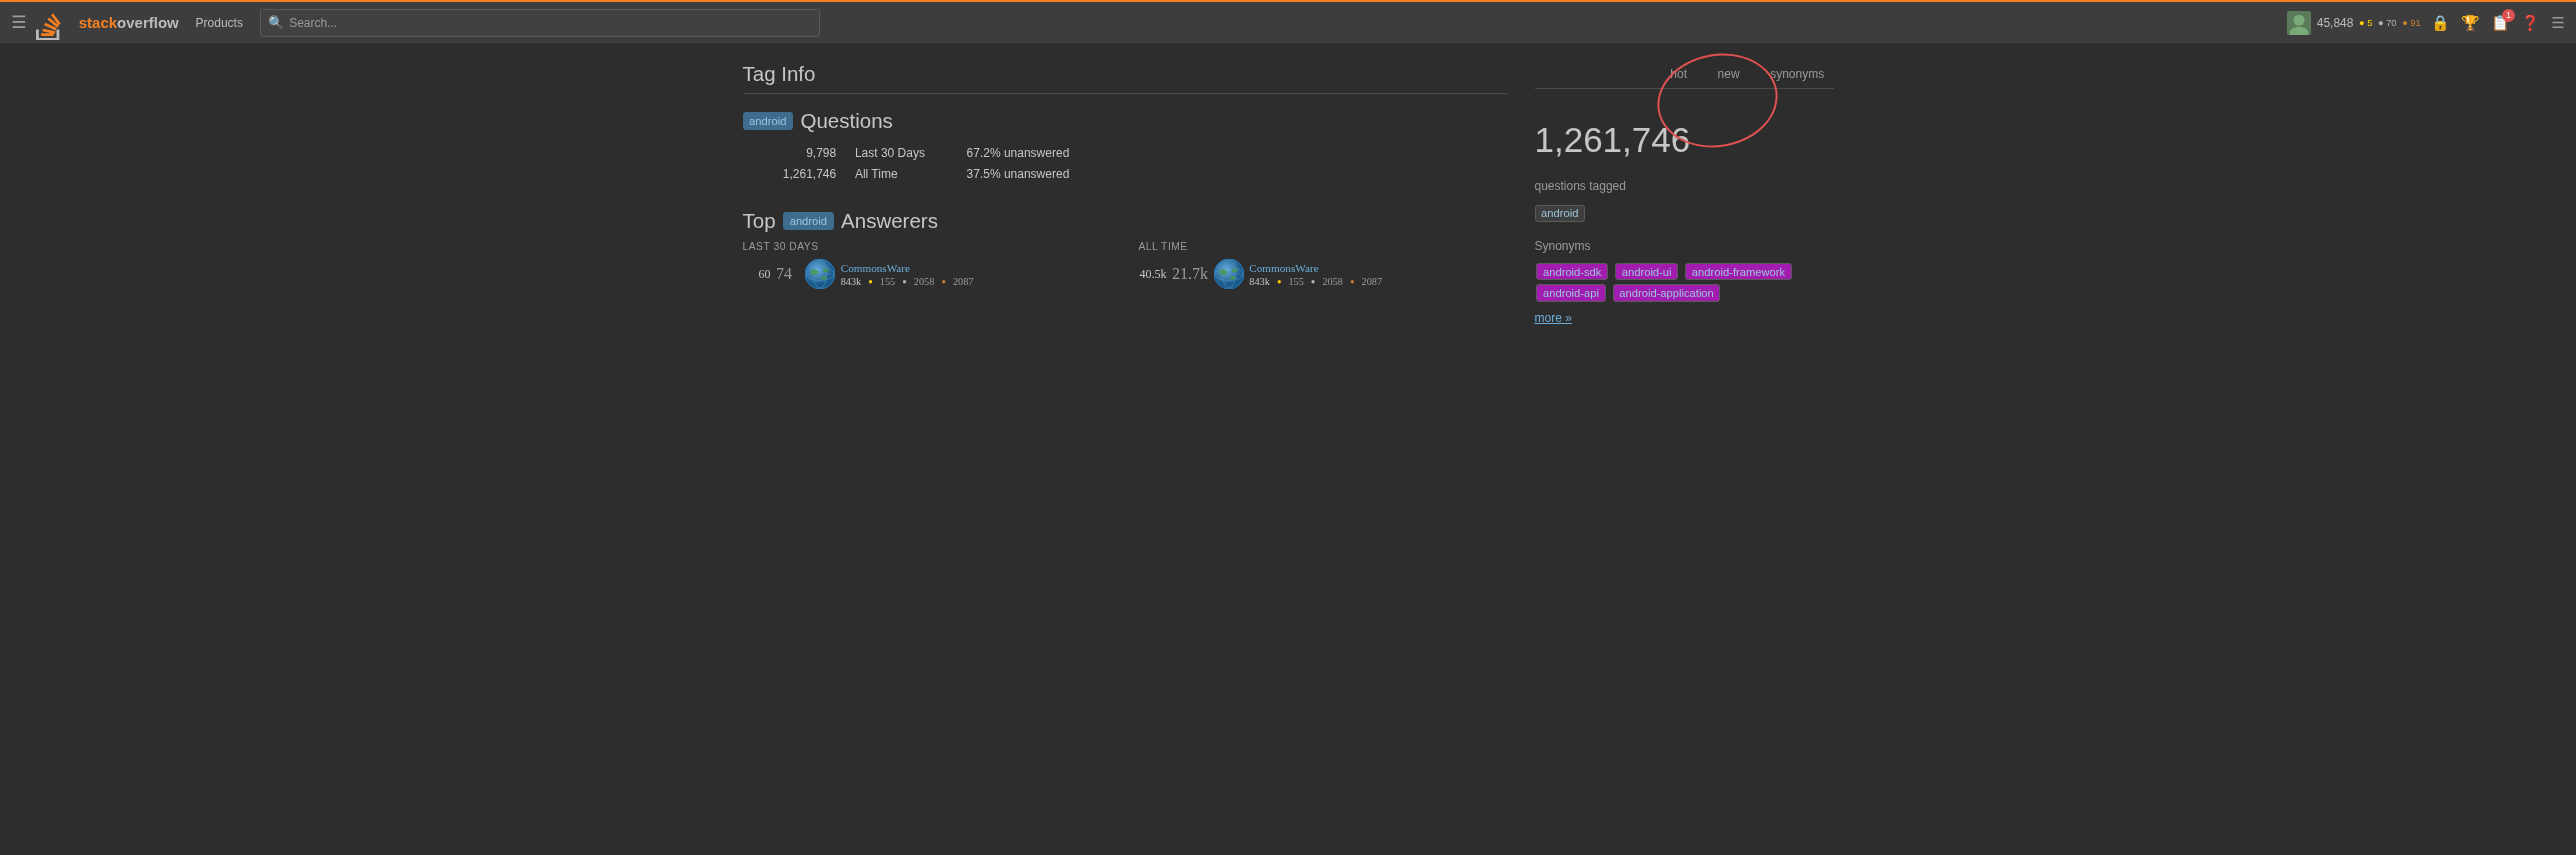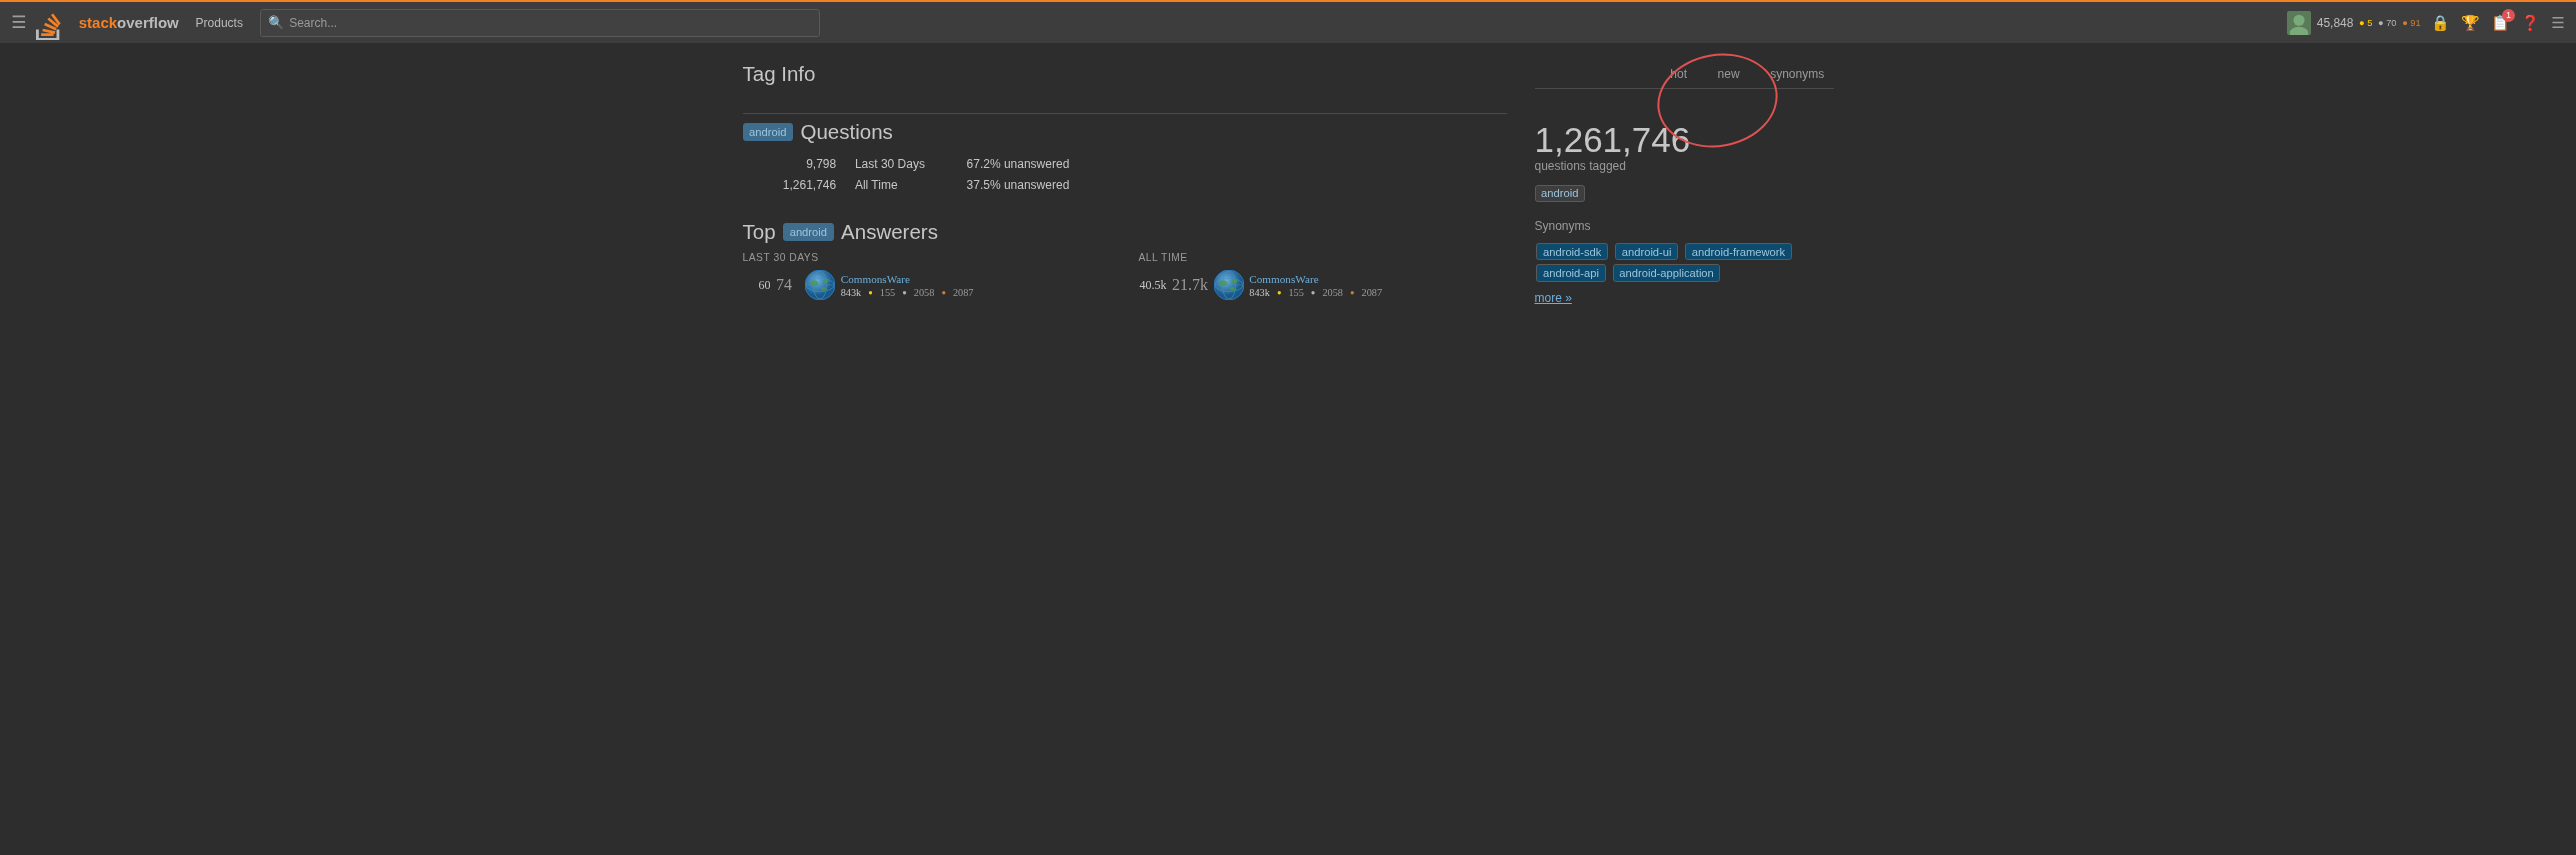--- a/index.html
+++ b/index.html
@@ -144,22 +144,22 @@
     .right-sidebar {
       width: 299px;
       flex-shrink: 0;
     }
 
     
     .section-title {
       font-size: 20.5px;
       color: #c6c6c6;
       font-weight: normal;
-      margin-bottom: 6px;
-      padding-bottom: 27px;
+      margin-bottom: 15px;
+      padding-bottom: 7px;
       border-bottom: 0.9px solid #4a4a4a;
     }
 
     
     .questions-block { margin-bottom: 28px; }
     .questions-heading {
       display: flex;
       align-items: center;
       gap: 7.5px;
       margin-bottom: 13px;
@@ -298,20 +298,21 @@
     .big-number {
       font-size: 35px;
       color: #c6c6c6;
       font-weight: normal;
       line-height: 1.1;
     }
     .big-number-label {
       color: #9a9a9a;
       font-size: 12px;
       margin-bottom: 9.3px;
+      margin-top: 20px;
     }
 
     .tag-chip {
       display: inline-block;
       background: #3e3e3e;
       border: 0.9px solid #5a5a5a;
       border-radius: 2.8px;
       padding: 1.9px 5.6px;
       font-size: 11.2px;
       color: #9cc4dc;
@@ -320,21 +321,21 @@
     }
 
     .synonyms-section { margin-top: 15px; }
     .synonyms-title {
       color: #9a9a9a;
       font-size: 12px;
       margin-bottom: 7.5px;
     }
     .synonym-chip {
       display: inline-block;
-      background: #0c4a6e;
+      background: #a21caf;
       border: 0.9px solid #5a5a5a;
       border-radius: 2.8px;
       padding: 1.9px 5.6px;
       font-size: 11.2px;
       color: #9cc4dc;
       margin: 1.9px 1.9px;
       cursor: pointer;
     }
 
     .more-link {

